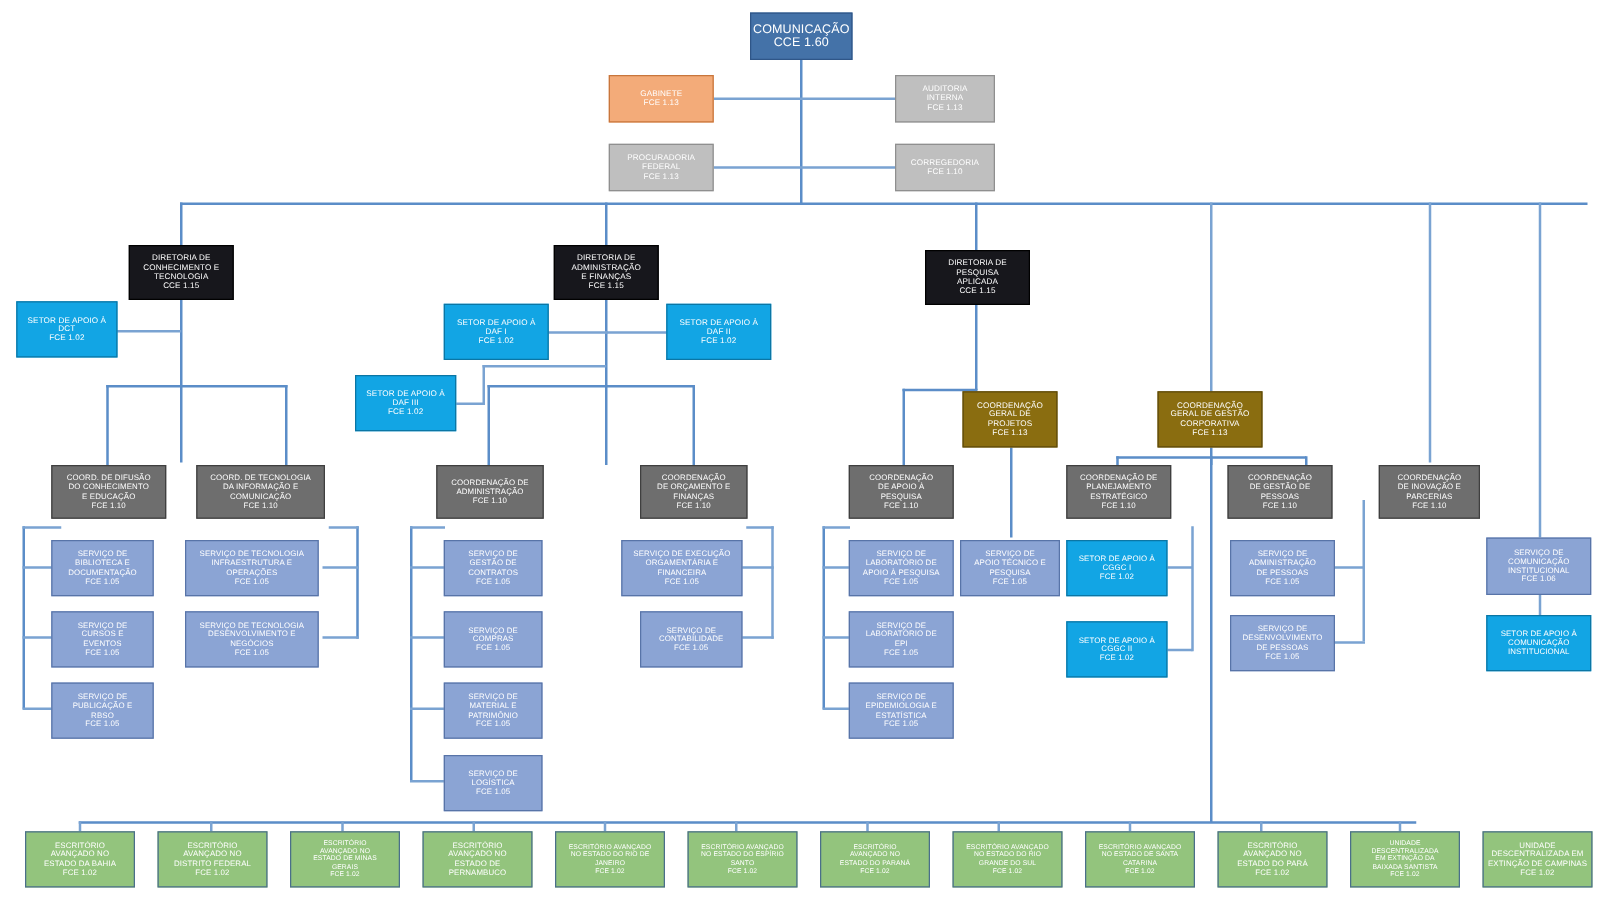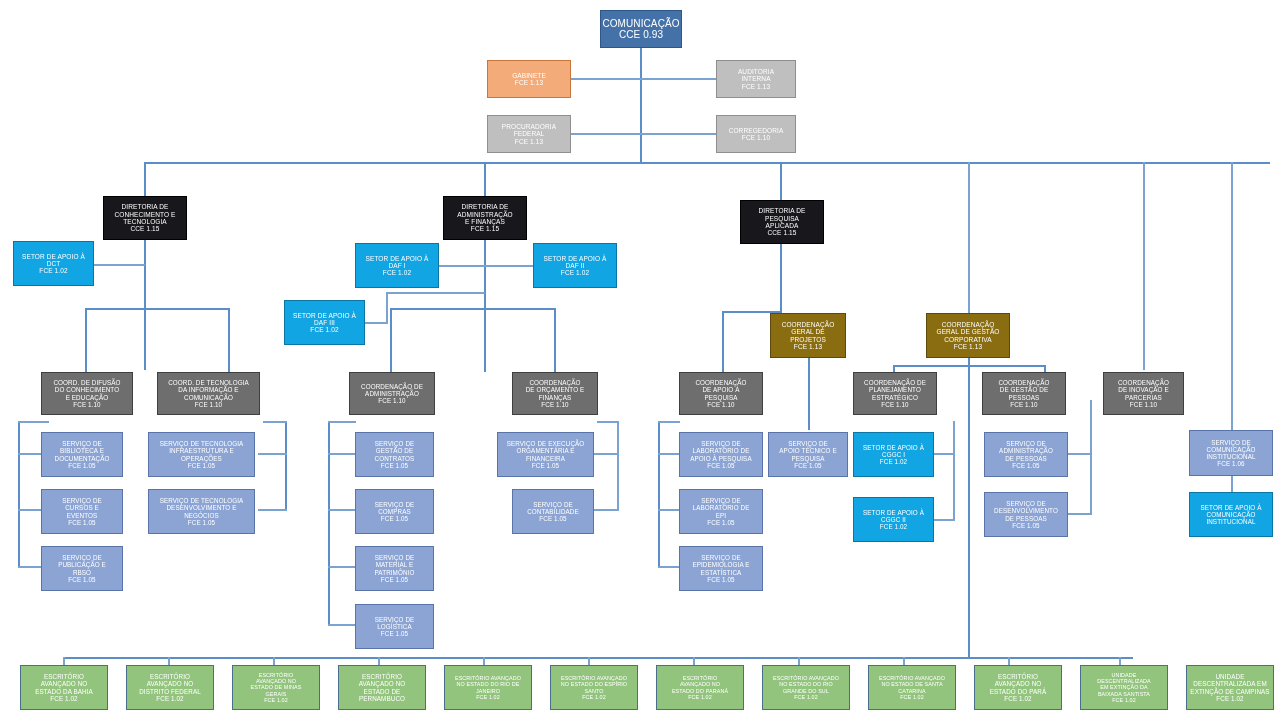--- a/index.html
+++ b/index.html
@@ -123,21 +123,21 @@
   <div class="conn thin" style="left:483px;top:657px;width:2px;height:8px;"></div>
   <div class="conn thin" style="left:588px;top:657px;width:2px;height:8px;"></div>
   <div class="conn thin" style="left:693px;top:657px;width:2px;height:8px;"></div>
   <div class="conn thin" style="left:798px;top:657px;width:2px;height:8px;"></div>
   <div class="conn thin" style="left:903px;top:657px;width:2px;height:8px;"></div>
   <div class="conn thin" style="left:1008px;top:657px;width:2px;height:8px;"></div>
   <div class="conn thin" style="left:1119px;top:657px;width:2px;height:8px;"></div>
 
   <div class="node t-pres" style="left:600px;top:10px;width:82px;height:38px;font-size:10px;">
     <span class="ln">COMUNICAÇÃO</span>
-    <span class="ln">CCE 0.93</span>
+    <span class="ln">CCE 1.60</span>
   </div>
 
   <div class="node t-orange" style="left:487px;top:60px;width:84px;height:38px;font-size:6.5px;">
     <span class="ln">GABINETE</span>
     <span class="ln">FCE 1.13</span>
   </div>
 
   <div class="node t-gray-l" style="left:716px;top:60px;width:80px;height:38px;font-size:6.5px;">
     <span class="ln">AUDITORIA</span>
     <span class="ln">INTERNA</span>

